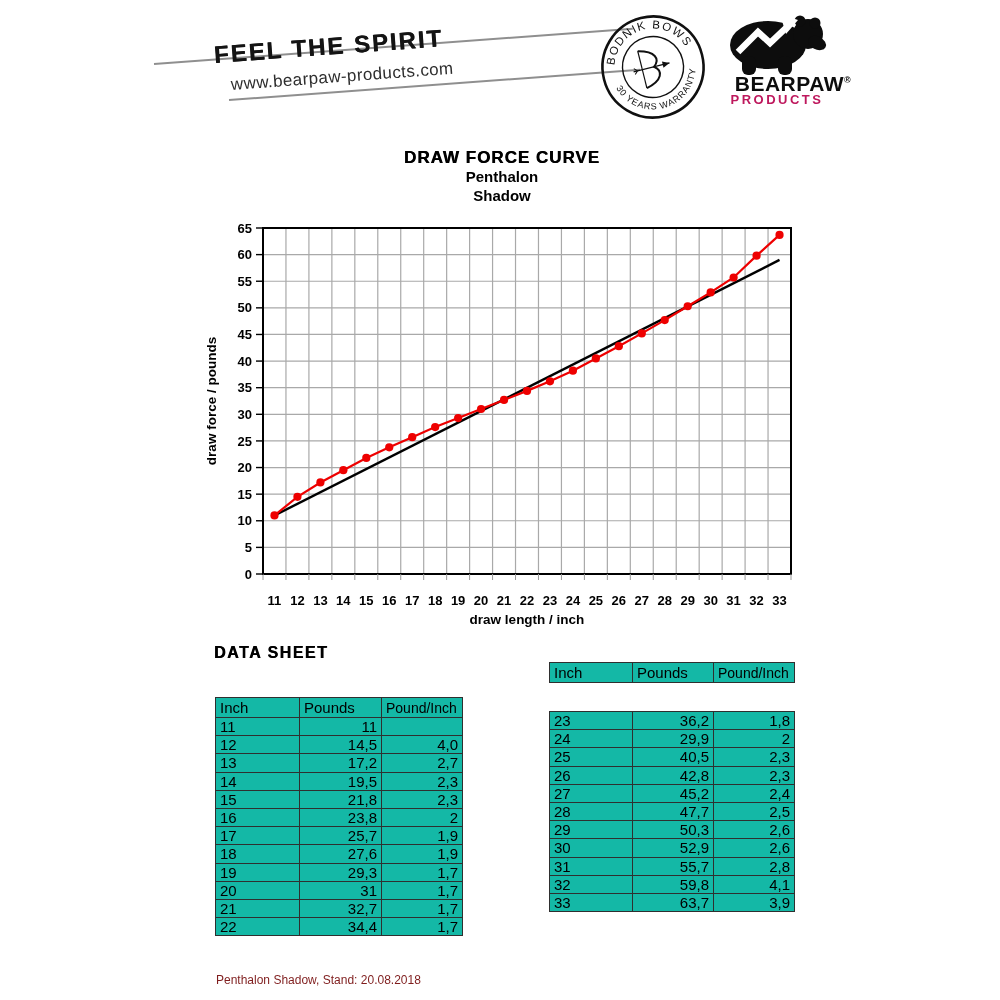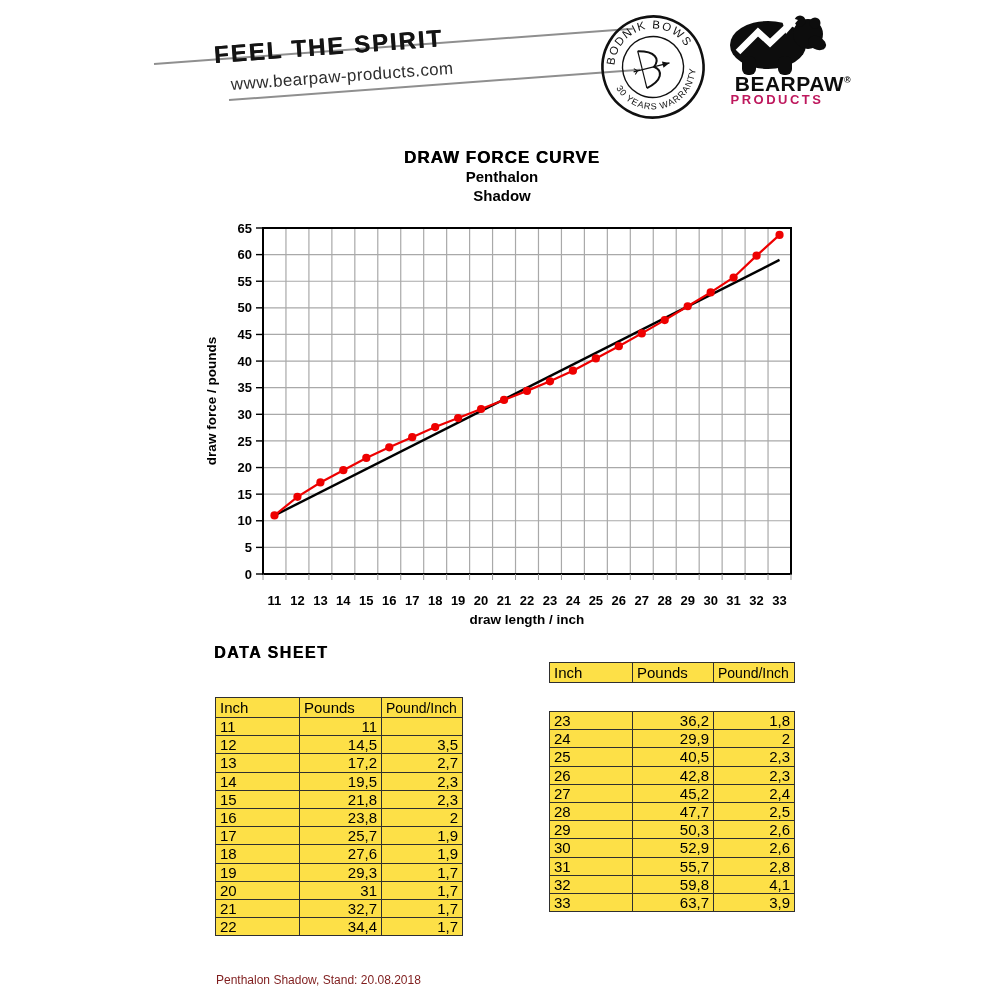--- a/index.html
+++ b/index.html
@@ -30,21 +30,21 @@
   .chart-sub2{top:187px;font-size:15px;font-weight:700;}
 
   
   #chart-wrap{left:195px;top:215px;width:620px;height:420px;}
   #chart-svg text{font-family:"Liberation Sans",sans-serif;font-size:13px;font-weight:bold;fill:#000;}
   #chart-svg .axis-title{font-size:13.5px;}
 
   
   .ds-heading{left:214px;top:644px;font-size:16px;font-weight:800;letter-spacing:1.5px;
               text-shadow:0.4px 0 0 #000;}
-  table.sheet{position:absolute;border-collapse:collapse;table-layout:fixed;background:#fde047;}
+  table.sheet{position:absolute;border-collapse:collapse;table-layout:fixed;background:#14b8a6;}
   table.sheet td,table.sheet th{border:1px solid #2f2f2f;height:17.2px;padding:0 4px;
       font-size:15px;font-weight:400;line-height:1;white-space:nowrap;overflow:hidden;text-align:right;}
   table.sheet td.c0,table.sheet th{text-align:left;}
   table.sheet th.h2{font-size:14px;}
   table.sheet th{height:19px;}
   #table-left{left:215px;top:697px;width:247px;}
   #table-right-head{left:549px;top:662px;width:245px;}
   #table-right{left:549px;top:711px;width:245px;}
 
   .footer-note{left:216px;top:973px;font-size:12px;color:#7f1d1d;}
@@ -273,21 +273,21 @@
     </thead>
     <tbody>
         <tr>
           <td class="c0">11</td>
           <td class="c1">11</td>
           <td class="c2"></td>
         </tr>
         <tr>
           <td class="c0">12</td>
           <td class="c1">14,5</td>
-          <td class="c2">3,5</td>
+          <td class="c2">4,0</td>
         </tr>
         <tr>
           <td class="c0">13</td>
           <td class="c1">17,2</td>
           <td class="c2">2,7</td>
         </tr>
         <tr>
           <td class="c0">14</td>
           <td class="c1">19,5</td>
           <td class="c2">2,3</td>

